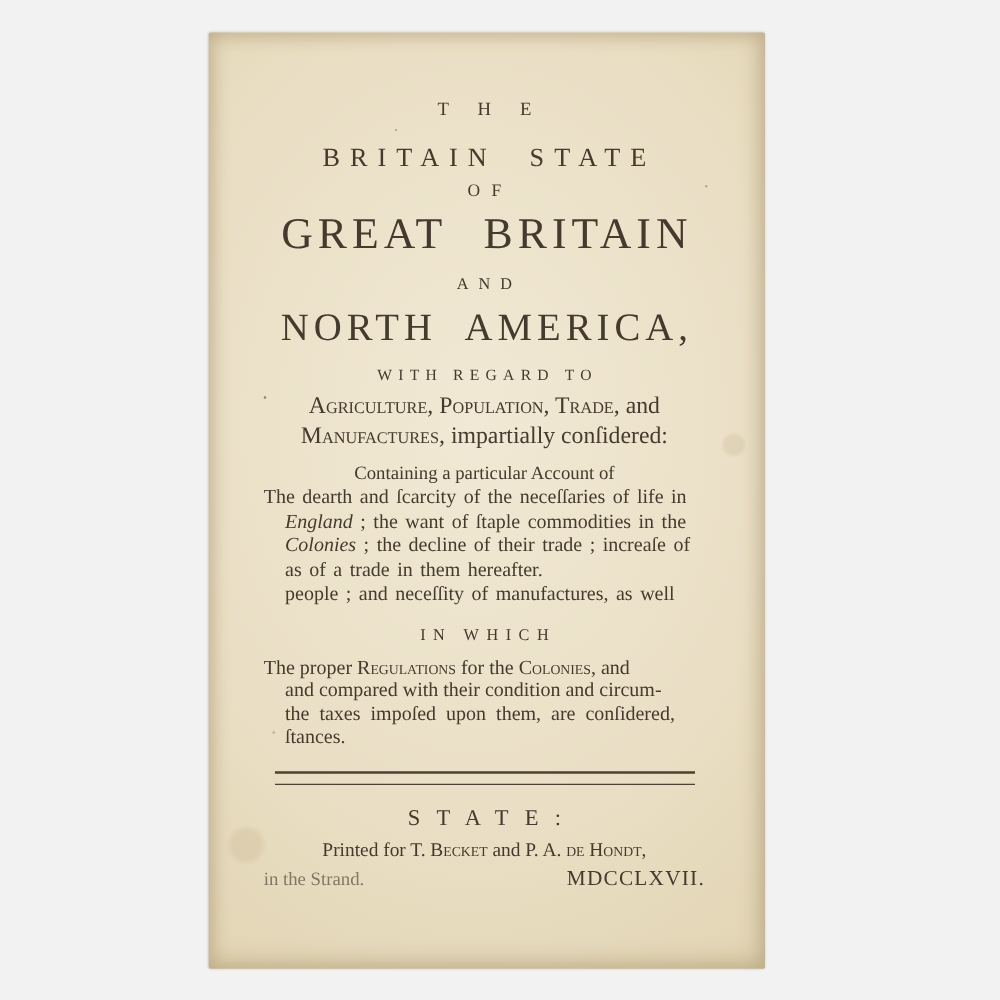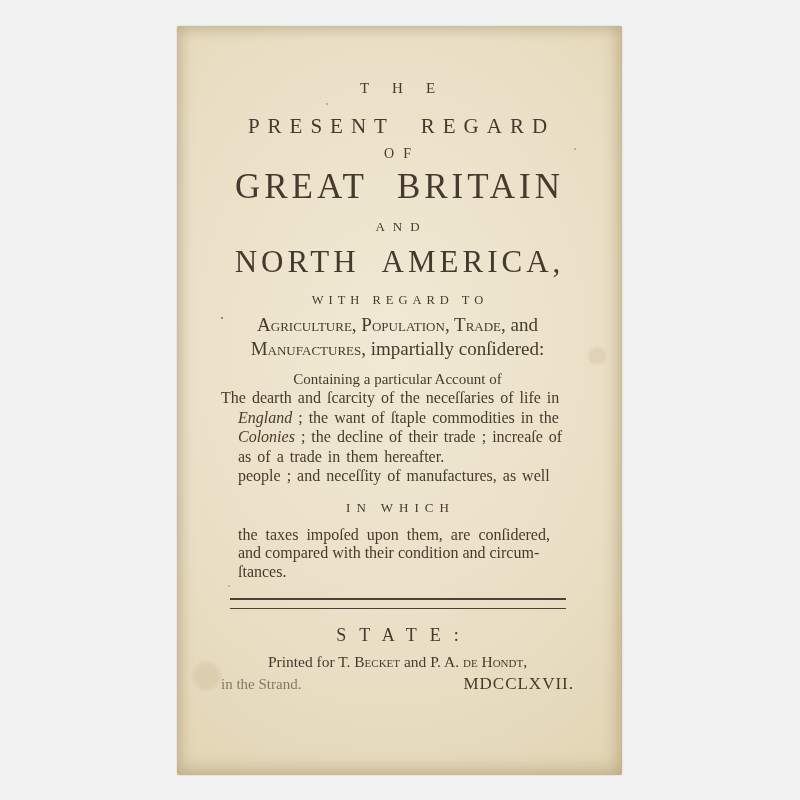--- a/index.html
+++ b/index.html
@@ -8,21 +8,21 @@
   }
   *{margin:0;padding:0;box-sizing:border-box;}
   html,body{width:800px;height:800px;overflow:hidden;}
   body{
     background:var(--photo-bg);
     font-family:"Liberation Serif","DejaVu Serif",serif;
     color:var(--ink);
     position:relative;
   }
   .paper{
-    position:absolute;left:177px;top:26px;width:445px;height:749px;
+    position:absolute;left:167px;top:26px;width:445px;height:749px;
     background:
       radial-gradient(ellipse 90% 70% at 48% 42%, var(--paper-light) 0%, var(--paper) 60%, #e2d5b4 100%);
     border-radius:2px;
     box-shadow:
       inset -7px 0 14px rgba(170,150,110,.30),
       inset 6px 0 12px rgba(170,150,110,.22),
       inset 0 -9px 16px rgba(170,150,110,.28),
       inset 0 6px 12px rgba(170,150,110,.20),
       0 0 2px rgba(0,0,0,.18);
   }
@@ -65,21 +65,21 @@
   .strand{font-size:15px;opacity:.62;filter:blur(.3px);}
   .year{font-size:17px;letter-spacing:1px;}
 </style>
 </head>
 <body>
 
 <div class="paper">
   <div class="content">
 
     <div class="ls-the">THE</div>
-    <div class="ls-present">PRESENT REGARD</div>
+    <div class="ls-present">BRITAIN STATE</div>
     <div class="ls-of">OF</div>
     <div class="ls-gb">GREAT BRITAIN</div>
     <div class="ls-and">AND</div>
     <div class="ls-na">NORTH AMERICA,</div>
     <div class="ls-wrt">WITH REGARD TO</div>
 
     <div class="subject">
       <div><span class="sc">Agriculture, Population, Trade,</span><span> and</span></div>
       <div><span class="sc">Manufactures,</span><span> impartially conſidered:</span></div>
     </div>
@@ -91,22 +91,23 @@
       <div class="ind"><span></span><span class="it">England</span><span> ; the want of ſtaple commodities in the</span></div>
       <div class="ind"><span></span><span class="it">Colonies</span><span> ; the decline of their trade ; increaſe of</span></div>
       <div class="ind"><span>as of a trade in them hereafter.</span><span class="it"></span><span></span></div>
       <div class="ind"><span>people ; and neceſſity of manufactures, as well</span><span class="it"></span><span></span></div>
     </div>
 
     <div class="ls-inwhich">IN WHICH</div>
 
 
     <div class="clause clause2">
+      <div><span>The proper </span><span class="sc">Regulations</span><span> for the </span><span class="sc">Colonies</span><span>, and</span></div>
+      <div class="ind">and compared with their condition and circum-</div>
       <div class="ind wide">the taxes impoſed upon them, are conſidered,</div>
-      <div class="ind">and compared with their condition and circum-</div>
       <div class="ind">ſtances.</div>
     </div>
 
     <div class="double-rule"></div>
 
     <div class="ls-london">STATE:</div>
     <div class="printed"><span>Printed for T. </span><span class="sc">Becket</span><span> and P. A. </span><span class="sc">de Hondt</span><span>,</span></div>
     <div class="strand-line">
       <span class="strand">in the Strand.</span>
       <span class="year">MDCCLXVII.</span>

